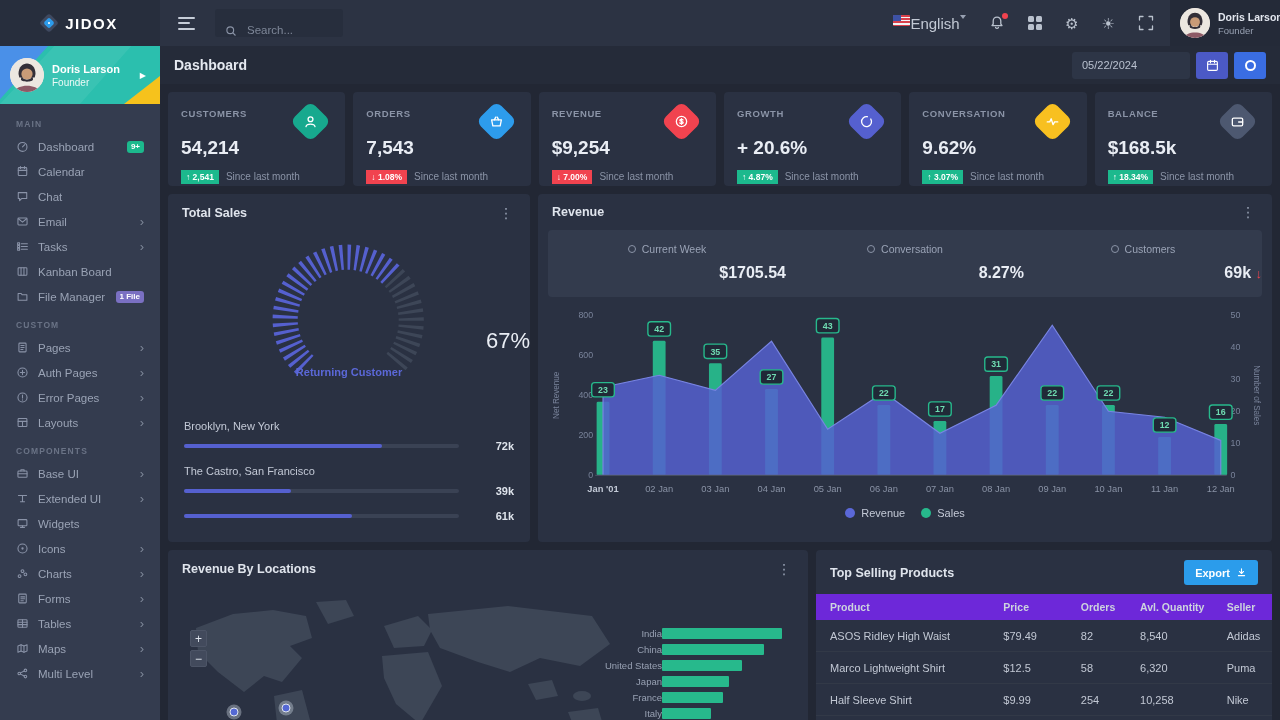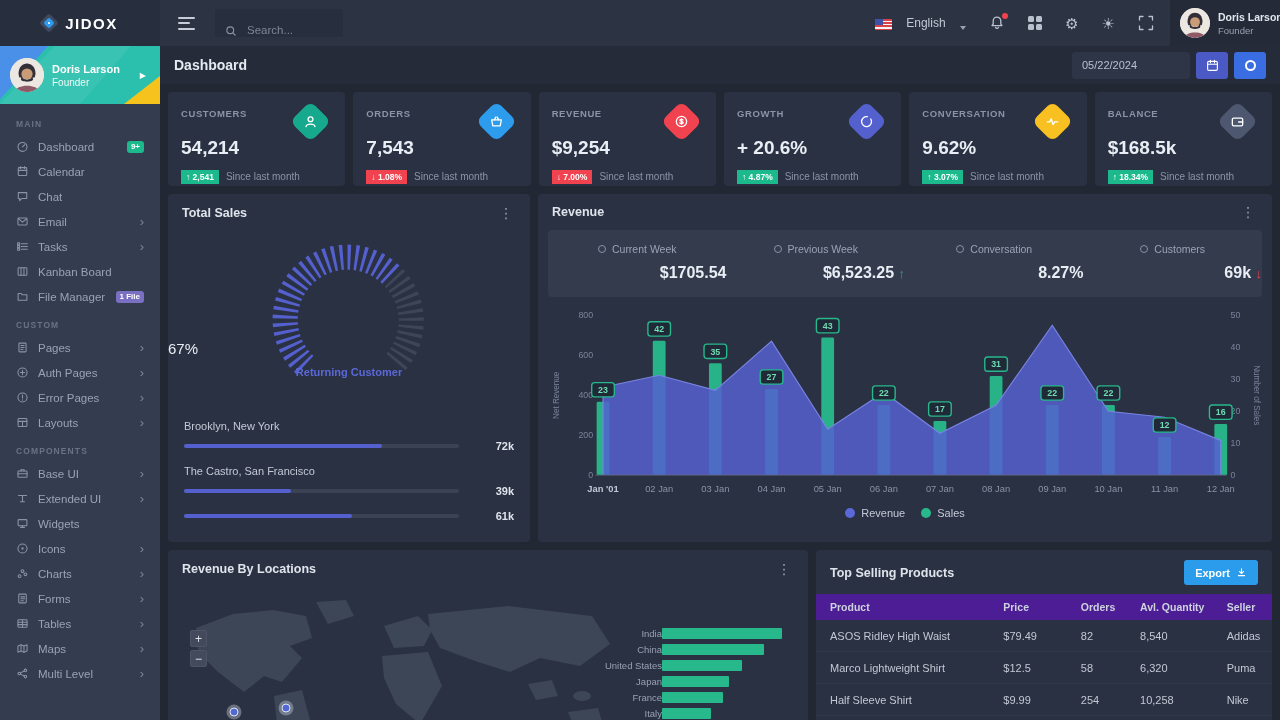--- a/index.html
+++ b/index.html
@@ -14,21 +14,21 @@
   .logo-text{color:#fff;font-weight:bold;font-size:15px;letter-spacing:1.5px}
   .nav-main{flex:1;display:flex;align-items:center;padding:0 16px;gap:18px}
   .hamburger{display:flex;flex-direction:column;gap:3.5px;cursor:pointer;padding:4px 2px}
   .hamburger i{width:17px;height:2px;background:#c6cdd8;border-radius:1px}
   .hamburger i:nth-child(2){width:12px}
   .searchbox{display:flex;align-items:flex-end;gap:8px;background:#272e3d;border-radius:3px;height:28px;padding:0 10px;width:128px}
   .searchbox svg{width:12px;height:12px;stroke:#8a93a6;fill:none;stroke-width:1.5;flex:none}
   .searchbox input{background:none;border:none;outline:none;color:#c6cdd8;font-size:11.5px;width:100%;font-family:inherit}
   .searchbox input::placeholder{color:#7e8798}
   .nav-right{margin-left:auto;display:flex;align-items:center;gap:23px}
-  .lang{display:flex;align-items:flex-end;gap:14px;color:#c2c9d4;font-size:12px;cursor:pointer}
+  .lang{display:flex;align-items:flex-start;gap:0;color:#c2c9d4;font-size:15px;cursor:pointer}
   .flag{width:17px;height:11px;background:repeating-linear-gradient(180deg,#d8404a 0 1.6px,#f3f4f6 1.6px 3.2px);position:relative;border-radius:1px;overflow:hidden;flex:none}
   .flag b{position:absolute;top:0;left:0;width:8px;height:6px;background:#3d52a5}
   .caret{width:0;height:0;border-left:3.5px solid transparent;border-right:3.5px solid transparent;border-top:4px solid #98a1b2}
   .nav-ic{color:#b9c1cd;position:relative;cursor:pointer;display:flex;align-items:center;font-size:15px;line-height:1}
   .nav-ic svg{width:16px;height:16px;stroke:#b9c1cd;fill:none;stroke-width:1.3;stroke-linecap:round;stroke-linejoin:round}
   .ndot{position:absolute;top:-2px;right:-3px;width:6px;height:6px;border-radius:50%;background:#f1434f}
   .grid4{display:grid;grid-template-columns:6px 6px;gap:2.5px}
   .grid4 i{width:6px;height:6px;background:#b9c1cd;border-radius:1.5px}
   .profile{width:110px;background:#242a38;display:flex;align-items:center;gap:8px;padding:0 10px;cursor:pointer;flex:none}
   .avatar{width:30px;height:30px;border-radius:50%;overflow:hidden;background:#e9e2da;flex:none}
@@ -80,21 +80,21 @@
   .mid-row{display:flex;gap:8px;padding:8px}
   .bot-row{display:flex;gap:8px;padding:0 8px}
   .panel{background:#2a3142;border-radius:4px}
   .p-head{display:flex;align-items:center;justify-content:space-between;padding:12px 14px}
   .p-title{color:#dfe4ec;font-size:12.5px;font-weight:bold}
   .kebab{color:#9aa3b5;font-size:14px;cursor:pointer;line-height:1;padding:0 3px}
   
   .total-sales{width:362px;height:348px;flex:none}
   .gauge-wrap{position:relative;height:172px}
   .gauge-wrap svg{position:absolute;inset:0;width:100%;height:100%}
-  .g-pct{position:absolute;left:0;right:0;top:108px;text-align:left;color:#e9edf4;font-size:15px}
+  .g-pct{position:absolute;left:0;right:0;top:96px;text-align:right;color:#e9edf4;font-size:22px}
   .g-lbl{position:absolute;left:0;right:0;top:134px;text-align:center;color:#5b68d8;font-size:11px;font-weight:bold}
   .ts-list{padding:16px 16px 0}
   .ts-row{margin-bottom:13px}
   .ts-name{color:#c3c9d6;font-size:11px;margin-bottom:8px}
   .ts-line{display:flex;align-items:center;gap:28px}
   .ts-track{flex:1;height:4px;background:#3a4254;border-radius:2px;position:relative}
   .ts-track i{position:absolute;left:0;top:0;bottom:0;background:#5560cf;border-radius:2px}
   .ts-val{color:#dfe4ec;font-size:11px;font-weight:bold;width:27px;text-align:right}
   
   .revenue{flex:1;height:348px;display:flex;flex-direction:column}
@@ -125,21 +125,21 @@
   .loc-chart{position:absolute;right:26px;top:78px;display:flex;flex-direction:column;gap:5px}
   .lc-row{display:flex;align-items:center;gap:0;height:11px}
   .lc-lab{width:100px;text-align:right;color:#98a1b3;font-size:9.5px;white-space:nowrap}
   .lc-bar{height:11px;border-radius:1px}
   
   .products{flex:1;height:210px;overflow:hidden}
   .prod-head{display:flex;justify-content:space-between;align-items:center;padding:10px 14px 9px}
   .export-btn{background:#2b9ceb;color:#fff;border:none;border-radius:3px;height:25px;padding:0 11px;font-size:11px;font-weight:bold;display:flex;align-items:center;gap:6px;cursor:pointer;font-family:inherit}
   .export-btn svg{width:11px;height:11px;stroke:#fff;stroke-width:1.6;fill:none;stroke-linecap:round;stroke-linejoin:round}
   .prod-table{width:100%;border-collapse:collapse}
-  .prod-table th{background:#4c1d95;color:#cdd3de;font-size:10.5px;font-weight:bold;text-align:left;padding:7px 0 7px 14px}
+  .prod-table th{background:#6d28d9;color:#cdd3de;font-size:10.5px;font-weight:bold;text-align:left;padding:7px 0 7px 14px}
   .prod-table td{color:#c2c8d4;font-size:11px;padding:9.5px 0 9.5px 14px;border-bottom:1px solid #323947}
 </style>
 </head>
 <body>
 
 <div class="navbar">
   <div class="logo-box">
     <span class="logo-icon">
         <i></i>
       </span>
@@ -593,27 +593,20 @@
         <span class="p-title">Revenue</span>
         <span class="kebab">⋮</span>
       </div>
       <div class="stats-band" id="rev-stats">
           <div class="rs-item">
             <div class="rs-top">
               <span class="rs-dot"></span>
               <span>Current Week</span>
             </div>
             <div class="rs-val">$1705.54</div>
-          </div>
-          <div class="rs-item">
-            <div class="rs-top">
-              <span class="rs-dot"></span>
-              <span>Previous Week</span>
-            </div>
-            <div class="rs-val">$6,523.25 <span class="up">↑</span></div>
           </div>
           <div class="rs-item">
             <div class="rs-top">
               <span class="rs-dot"></span>
               <span>Conversation</span>
             </div>
             <div class="rs-val">8.27%</div>
           </div>
           <div class="rs-item">
             <div class="rs-top">

